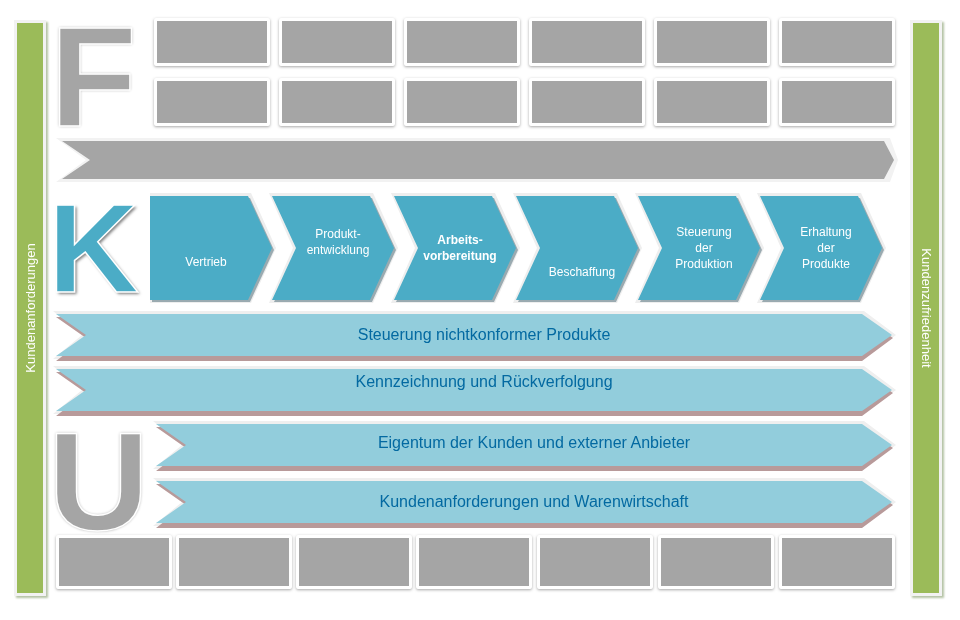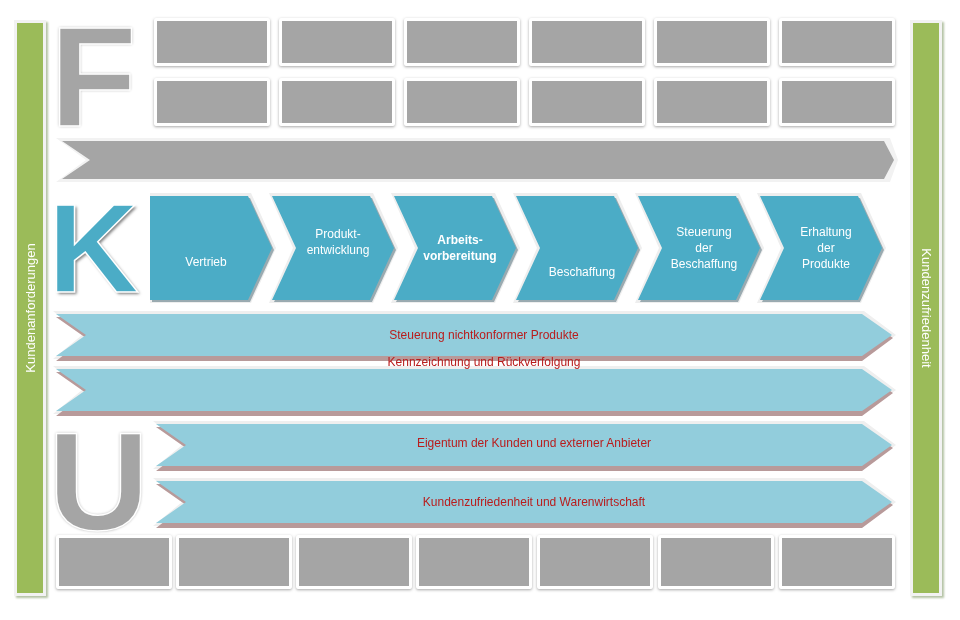--- a/index.html
+++ b/index.html
@@ -7,21 +7,21 @@
   .abs{position:absolute;}
   .side-bar{position:absolute;top:20px;width:26px;height:570px;background:#9bbb59;border:3px solid #f2f2f2;box-shadow:2px 2px 2px #b5c3a5;}
   .side-text{position:absolute;left:50%;top:50%;white-space:nowrap;color:#ffffff;font-size:13px;}
   .side-left .side-text{transform:translate(-50%,-50%) rotate(-90deg);}
   .side-right .side-text{transform:translate(-50%,-50%) rotate(90deg);}
   .gbox{position:absolute;width:110px;height:42px;background:#a5a5a5;border:3px solid #ffffff;border-radius:2px;box-shadow:0 1px 3px rgba(0,0,0,0.35);}
   .letter{position:absolute;font-weight:bold;font-family:"Liberation Sans",sans-serif;line-height:1;}
   .letter-grey{color:#a5a5a5;-webkit-text-stroke:1.5px #ffffff;text-shadow:0 0 3px rgba(0,0,0,0.45);}
   .letter-blue{color:#4bacc6;-webkit-text-stroke:1.5px #ffffff;text-shadow:2px 2px 3px rgba(0,0,0,0.5);}
   .chev-label{position:absolute;color:#ffffff;font-size:12px;text-align:center;line-height:16px;display:flex;align-items:center;justify-content:center;white-space:pre-line;}
-  .band-label{position:absolute;color:#b91c1c;font-size:12px;text-align:center;display:flex;align-items:center;justify-content:center;}
+  .band-label{position:absolute;color:#0369a1;font-size:16px;text-align:center;display:flex;align-items:center;justify-content:center;}
 </style>
 </head>
 <body>
 
 <div class="side-bar side-left" style="left:14px;">
   <span class="side-text">Kundenanforderungen</span>
 </div>
 
 <div class="side-bar side-right" style="left:910px;">
   <span class="side-text">Kundenzufriedenheit</span>
@@ -85,21 +85,21 @@
   </svg>
 <div id="process-labels">
     <div class="chev-label" style="left: 154px; top: 196px; width: 104px; height: 132px;">Vertrieb</div>
     <div class="chev-label" style="left: 294px; top: 196px; width: 88px; height: 92px;">Produkt-
 entwicklung</div>
     <div class="chev-label" style="left: 416px; top: 196px; width: 88px; height: 104px; font-weight: bold;">Arbeits-
 vorbereitung</div>
     <div class="chev-label" style="left: 538px; top: 196px; width: 88px; height: 104px; margin-top: 24px;">Beschaffung</div>
     <div class="chev-label" style="left: 660px; top: 196px; width: 88px; height: 104px;">Steuerung
 der
-Beschaffung</div>
+Produktion</div>
     <div class="chev-label" style="left: 782px; top: 196px; width: 88px; height: 104px;">Erhaltung
 der
 Produkte</div>
   </div>
 
 <div class="letter letter-grey" style="left:48px;top:412px;font-size:140px;">U</div>
 
 <svg class="abs" id="bands-svg" style="left:52px;top:310px;" width="850" height="225">
     <g>
       <polygon points="1,1 812,1 844,25 812,49 1,49 30,25" fill="#efefef"></polygon>
@@ -117,23 +117,23 @@
       <polygon points="104,114 810,114 840,135 810,156 104,156 134,135" fill="#92cddc"></polygon>
     </g>
     <g>
       <polygon points="101,168 812,168 844,192 812,216 101,216 130,192" fill="#efefef"></polygon>
       <polygon points="104,174 810,174 841,195 810,218 104,218 134,195" fill="#b89a9a"></polygon>
       <polygon points="104,171 810,171 840,192 810,213 104,213 134,192" fill="#92cddc"></polygon>
     </g>
   </svg>
 <div id="band-labels">
     <div class="band-label" style="left: 86px; top: 314px; width: 796px; height: 42px;">Steuerung nichtkonformer Produkte</div>
-    <div class="band-label" style="left: 86px; top: 349px; width: 796px; height: 26px;">Kennzeichnung und Rückverfolgung</div>
+    <div class="band-label" style="left: 86px; top: 369px; width: 796px; height: 26px;">Kennzeichnung und Rückverfolgung</div>
     <div class="band-label" style="left: 186px; top: 424px; width: 696px; height: 37px;">Eigentum der Kunden und externer Anbieter</div>
-    <div class="band-label" style="left: 186px; top: 481px; width: 696px; height: 42px;">Kundenzufriedenheit und Warenwirtschaft</div>
+    <div class="band-label" style="left: 186px; top: 481px; width: 696px; height: 42px;">Kundenanforderungen und Warenwirtschaft</div>
   </div>
 
 <div id="bottom-grid">
     <div class="gbox" style="left: 56px; top: 535px; height: 48px;"></div>
     <div class="gbox" style="left: 176px; top: 535px; height: 48px;"></div>
     <div class="gbox" style="left: 296px; top: 535px; height: 48px;"></div>
     <div class="gbox" style="left: 416px; top: 535px; height: 48px;"></div>
     <div class="gbox" style="left: 537px; top: 535px; height: 48px;"></div>
     <div class="gbox" style="left: 658px; top: 535px; height: 48px;"></div>
     <div class="gbox" style="left: 779px; top: 535px; height: 48px;"></div>

